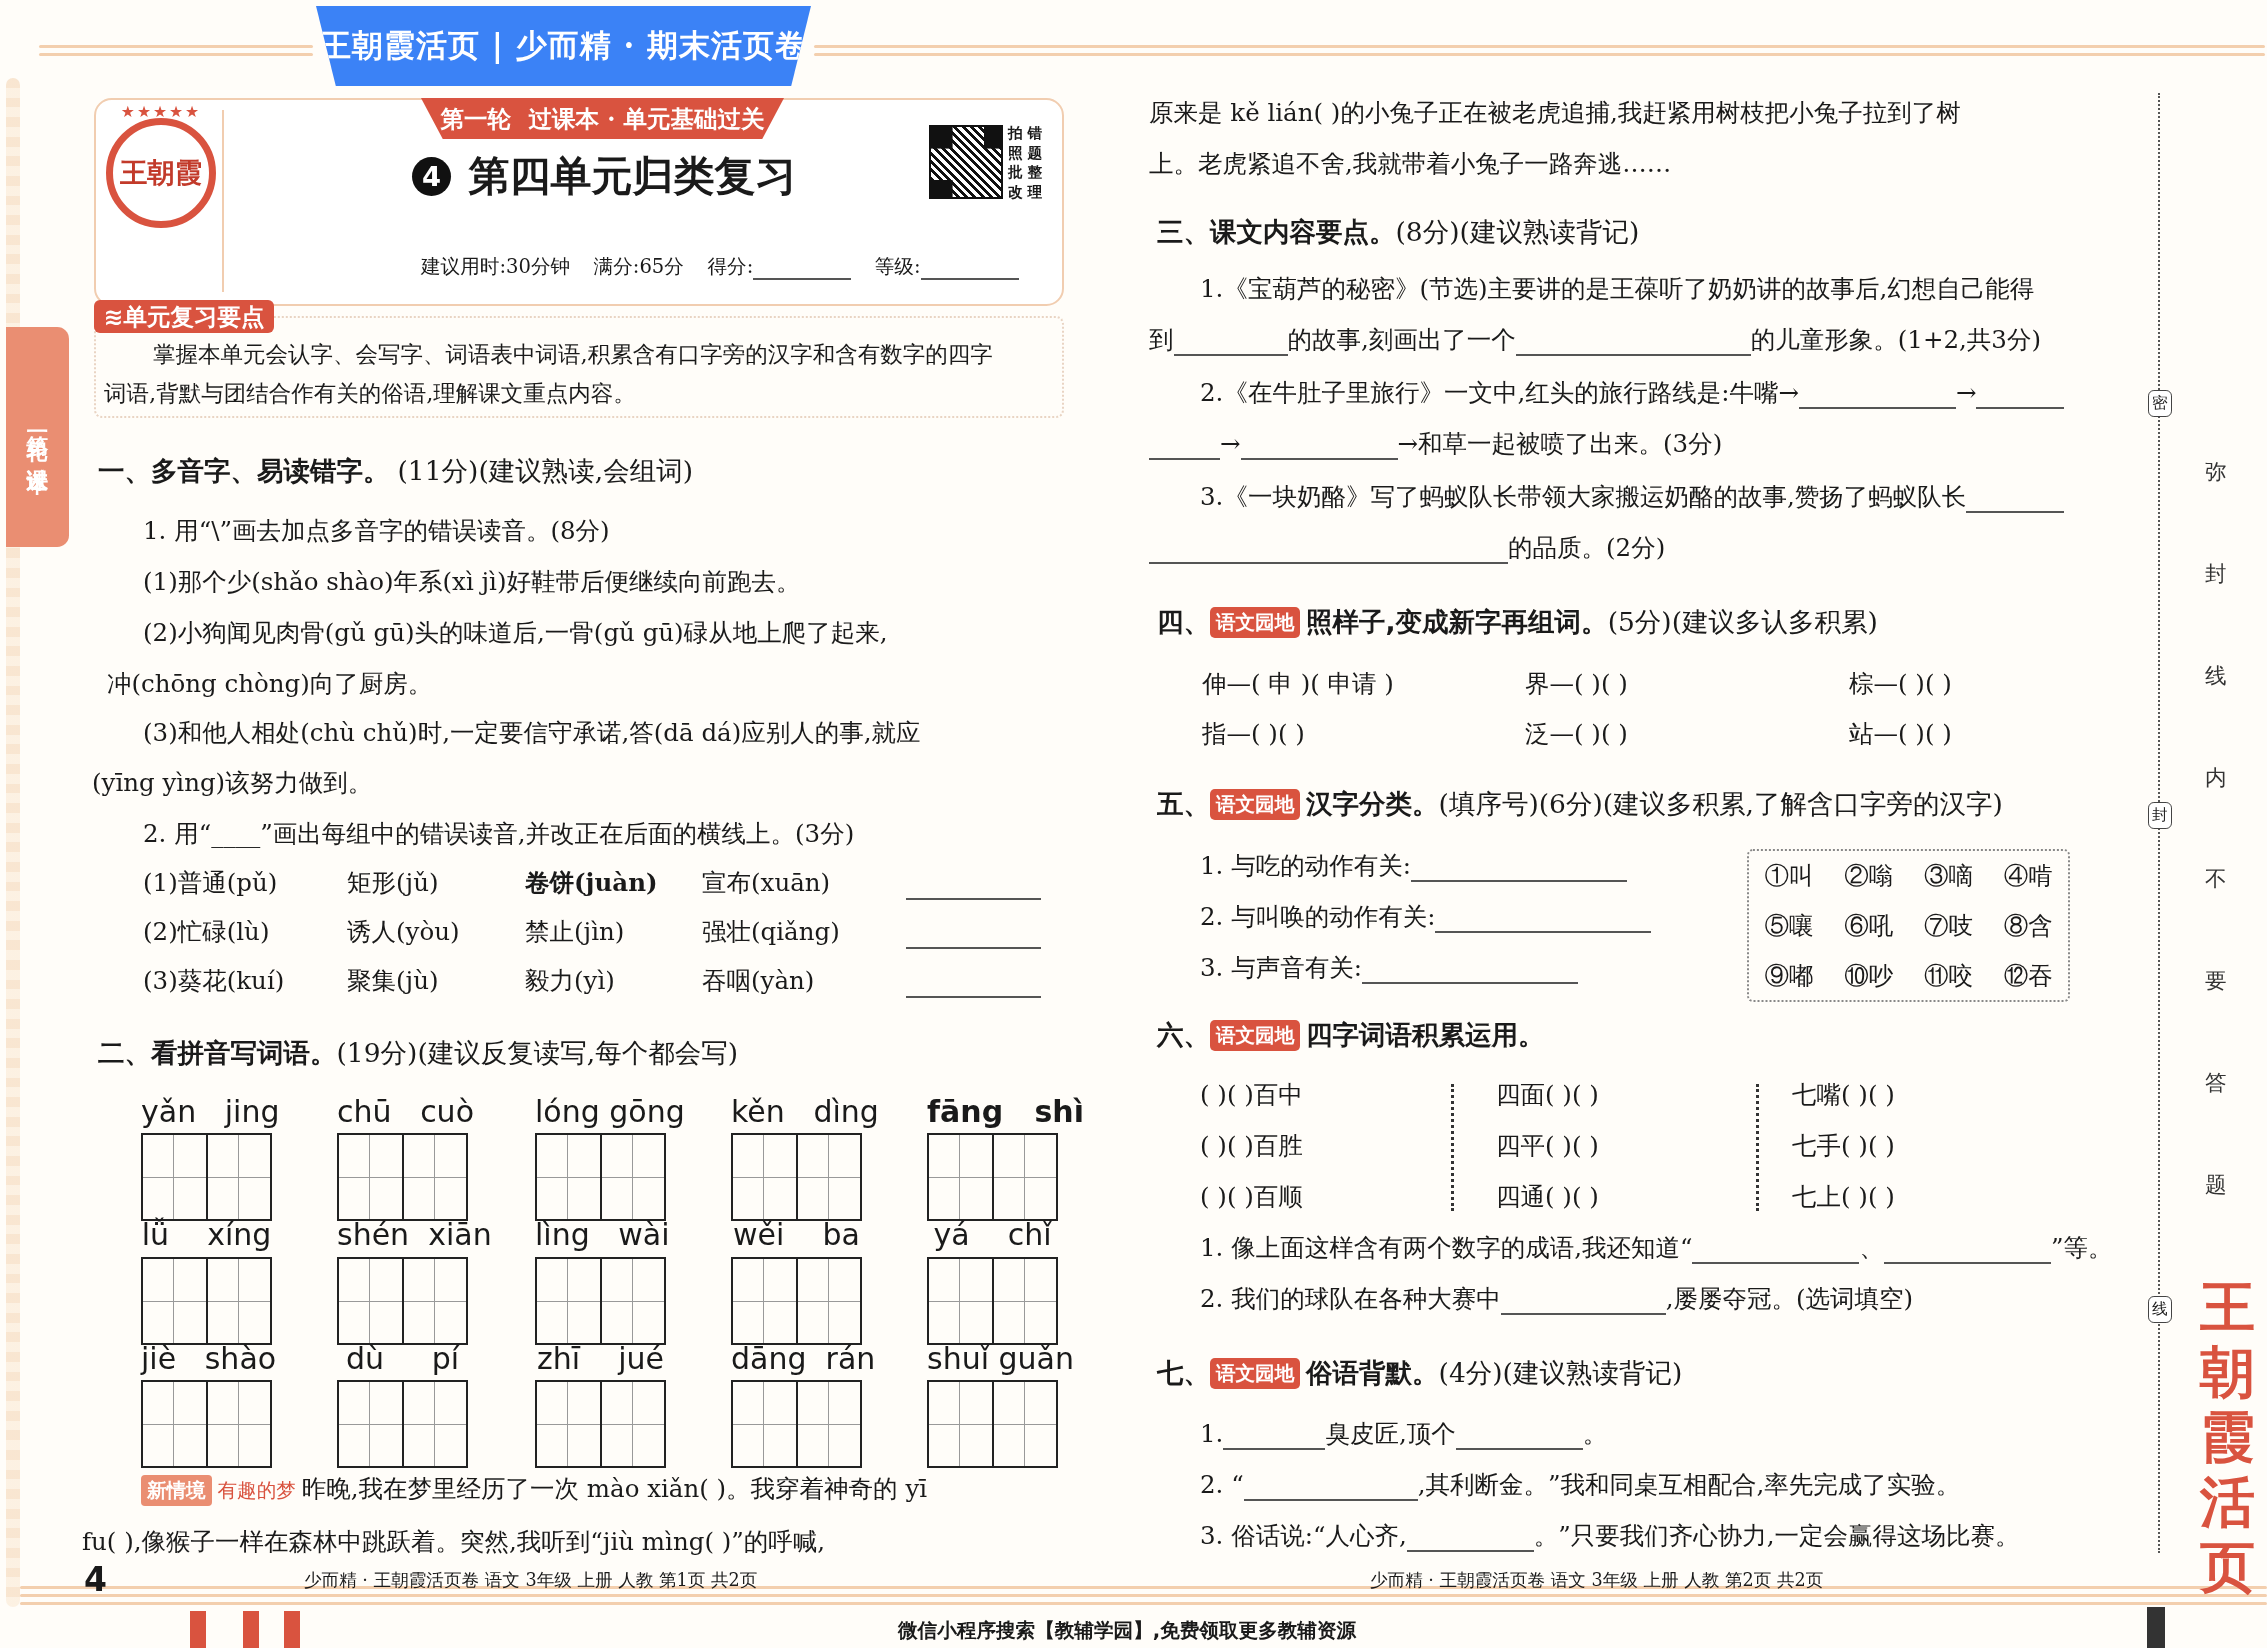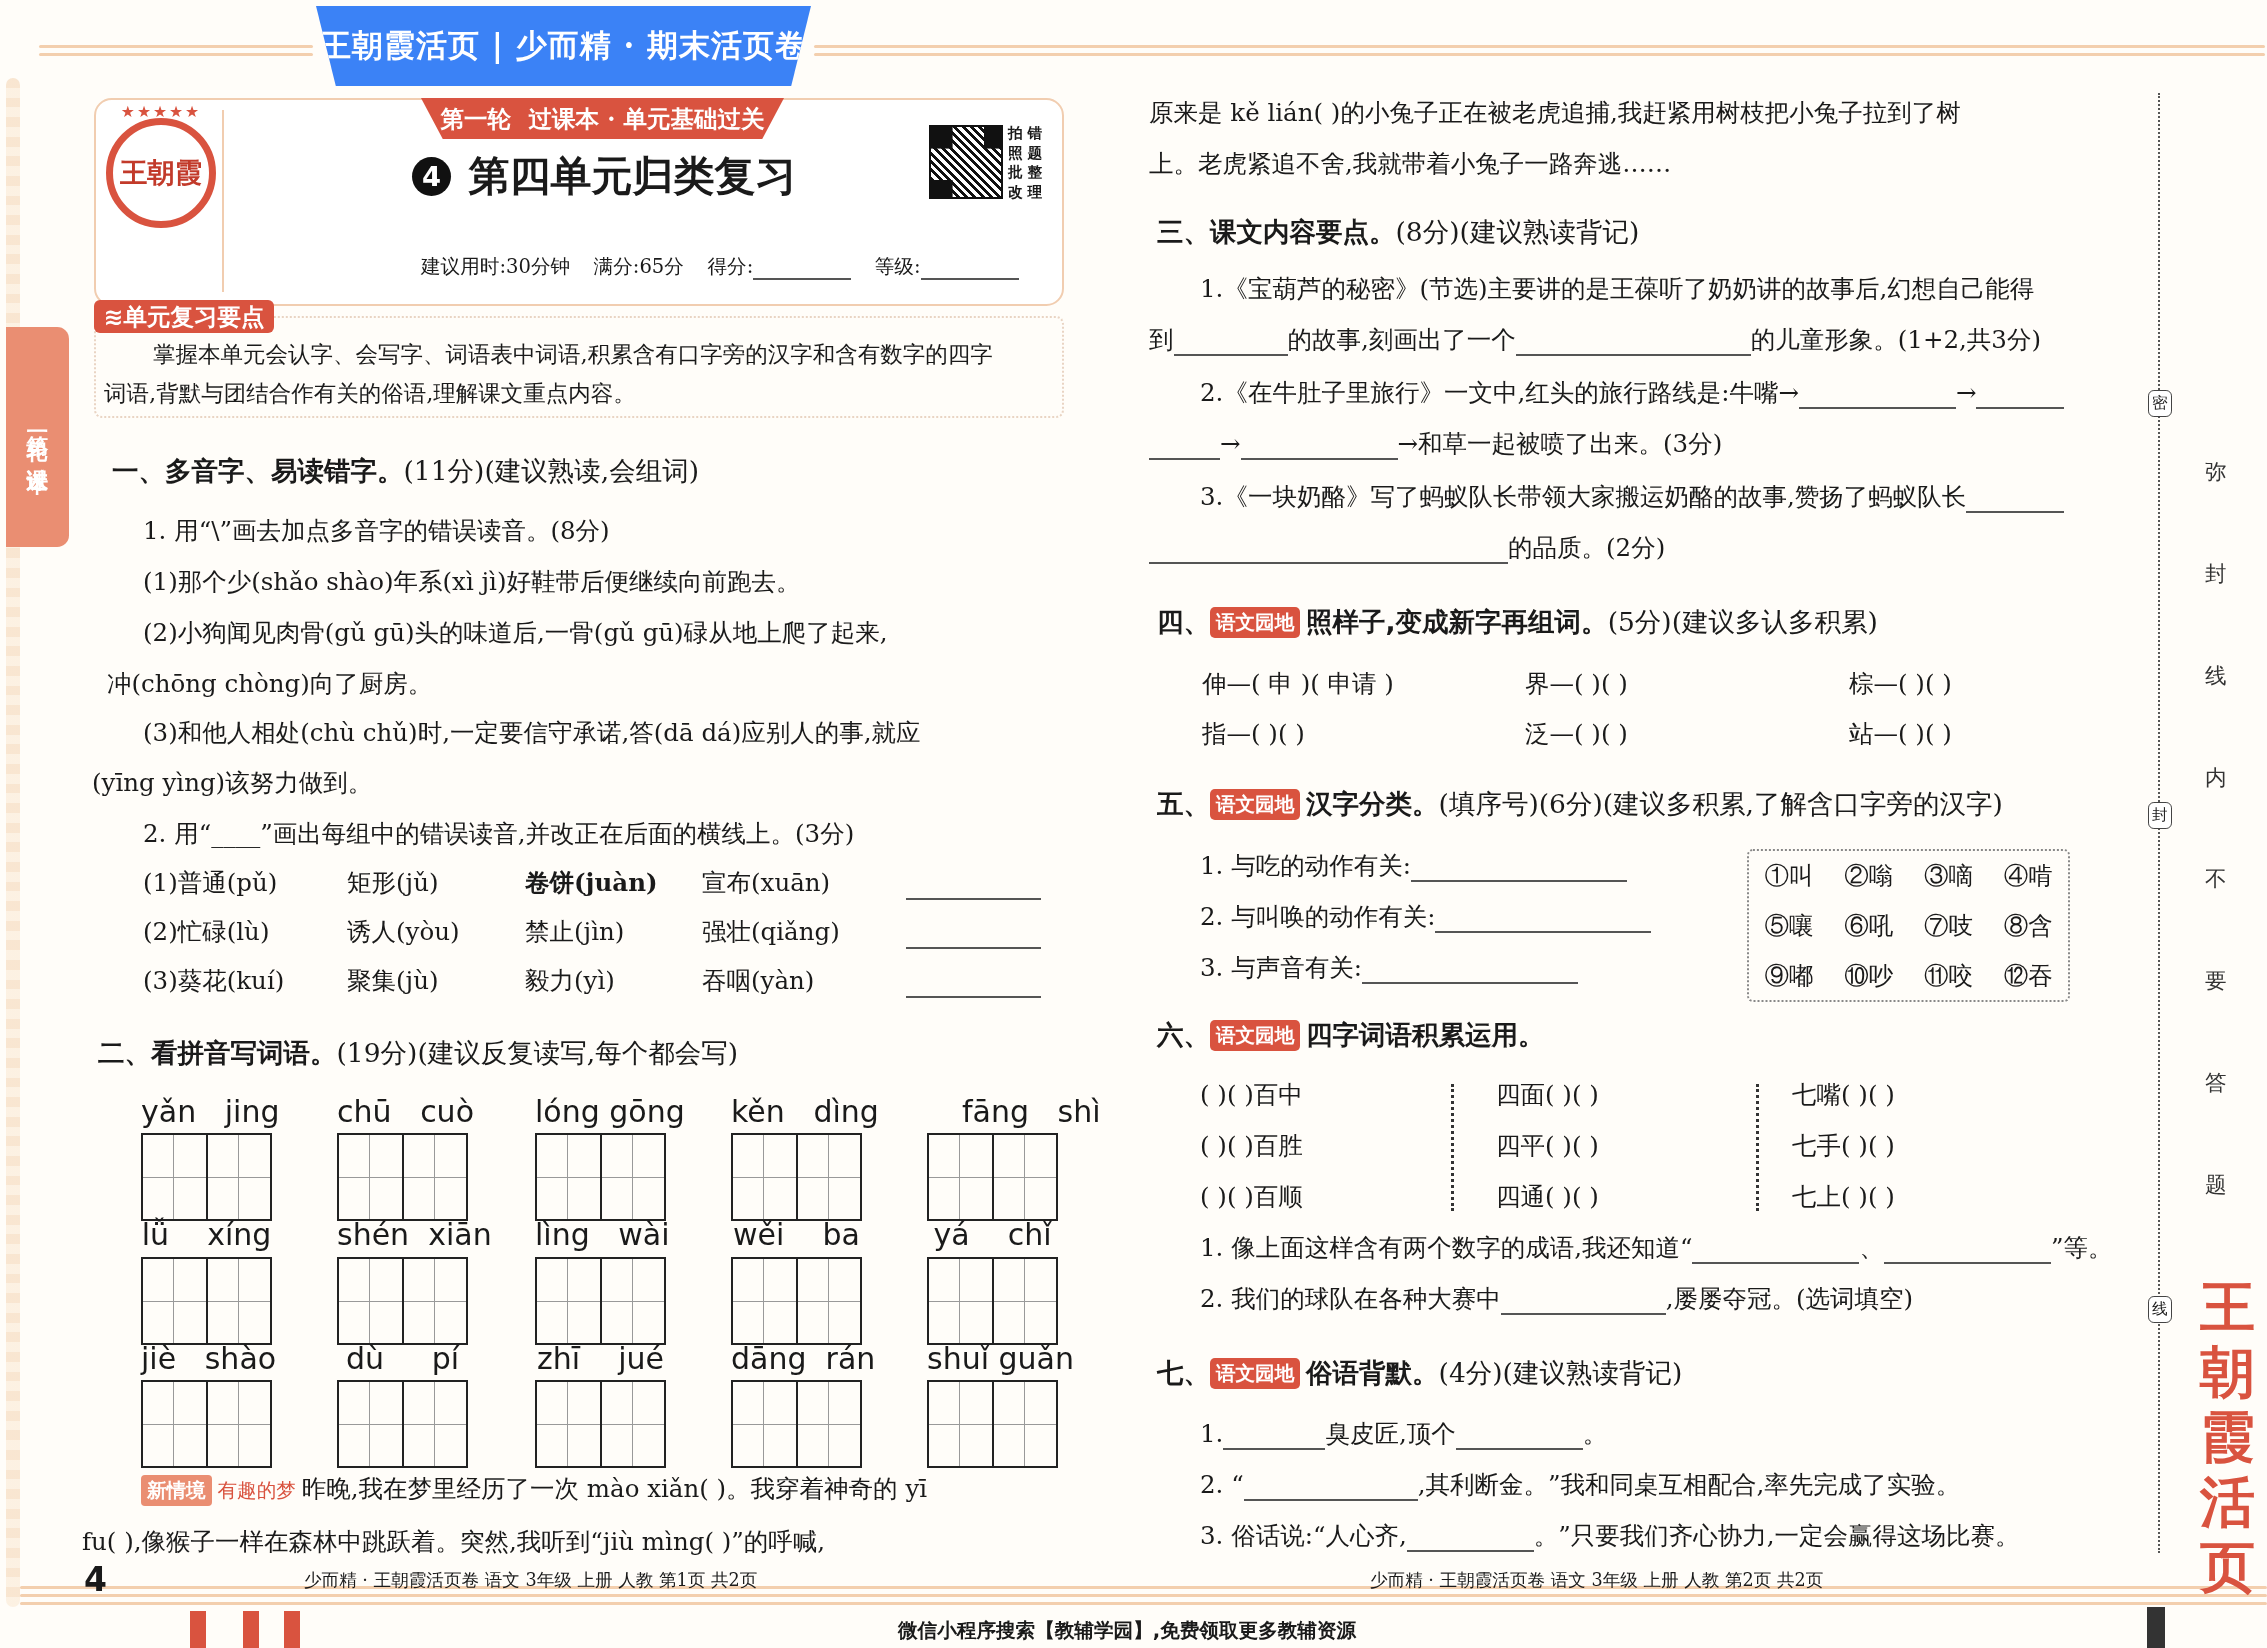--- a/index.html
+++ b/index.html
@@ -123,21 +123,21 @@
   <span><span>等级:</span><span class="blank" style="width:98px;"></span></span>
 </div>
 
 <div class="abs side-tab">第一轮 过课本</div>
 
 <div class="abs review-box"></div>
 <div class="abs tag-head">≋单元复习要点</div>
 <div class="abs para" style="left:153px;top:335px;">掌握本单元会认字、会写字、词语表中词语,积累含有口字旁的汉字和含有数字的四字</div>
 <div class="abs para" style="left:104px;top:374px;">词语,背默与团结合作有关的俗语,理解课文重点内容。</div>
 
-<div class="abs section-head" style="left:112px;top:453px;">
+<div class="abs section-head" style="left:98px;top:453px;gap:8px;">
   <span class="h">一、多音字、易读错字。</span>
   <span class="n">(11分)(建议熟读,会组词)</span>
 </div>
 <div class="abs line" style="left:143px;top:514px;">1. 用“\”画去加点多音字的错误读音。(8分)</div>
 <div class="abs line" style="left:143px;top:565px;">(1)那个少(shǎo  shào)年系(xì  jì)好鞋带后便继续向前跑去。</div>
 <div class="abs line" style="left:143px;top:616px;">(2)小狗闻见肉骨(gǔ  gū)头的味道后,一骨(gǔ  gū)碌从地上爬了起来,</div>
 <div class="abs line" style="left:92px;top:667px;margin-left:15px;">冲(chōng  chòng)向了厨房。</div>
 <div class="abs line" style="left:143px;top:716px;">(3)和他人相处(chù  chǔ)时,一定要信守承诺,答(dā  dá)应别人的事,就应</div>
 <div class="abs line" style="left:92px;top:766px;">(yīng  yìng)该努力做到。</div>
 <div class="abs line" style="left:143px;top:817px;">2. 用“____”画出每组中的错误读音,并改正在后面的横线上。(3分)</div>
@@ -162,21 +162,21 @@
 
 <div class="abs section-head" style="left:98px;top:1035px;">
   <span class="h">二、看拼音写词语。</span>
   <span class="n">(19分)(建议反复读写,每个都会写)</span>
 </div>
 
 <div class="grid-py" style="left:141px;top:1094px;">yǎn   jing</div>
 <div class="grid-py" style="left:337px;top:1094px;">chū   cuò</div>
 <div class="grid-py" style="left:535px;top:1094px;">lóng gōng</div>
 <div class="grid-py" style="left:731px;top:1094px;">kěn   dìng</div>
-<div class="grid-py" style="left:962px;top:1094px;">fāng   shì</div>
+<div class="grid-py" style="left:927px;top:1094px;font-weight:bold;">fāng   shì</div>
 <div class="grid-cell" style="left:141px;top:1133px;">
     <div class="half"></div>
     <div class="half"></div>
   </div>
 <div class="grid-cell" style="left:337px;top:1133px;">
     <div class="half"></div>
     <div class="half"></div>
   </div>
 <div class="grid-cell" style="left:535px;top:1133px;">
     <div class="half"></div>

